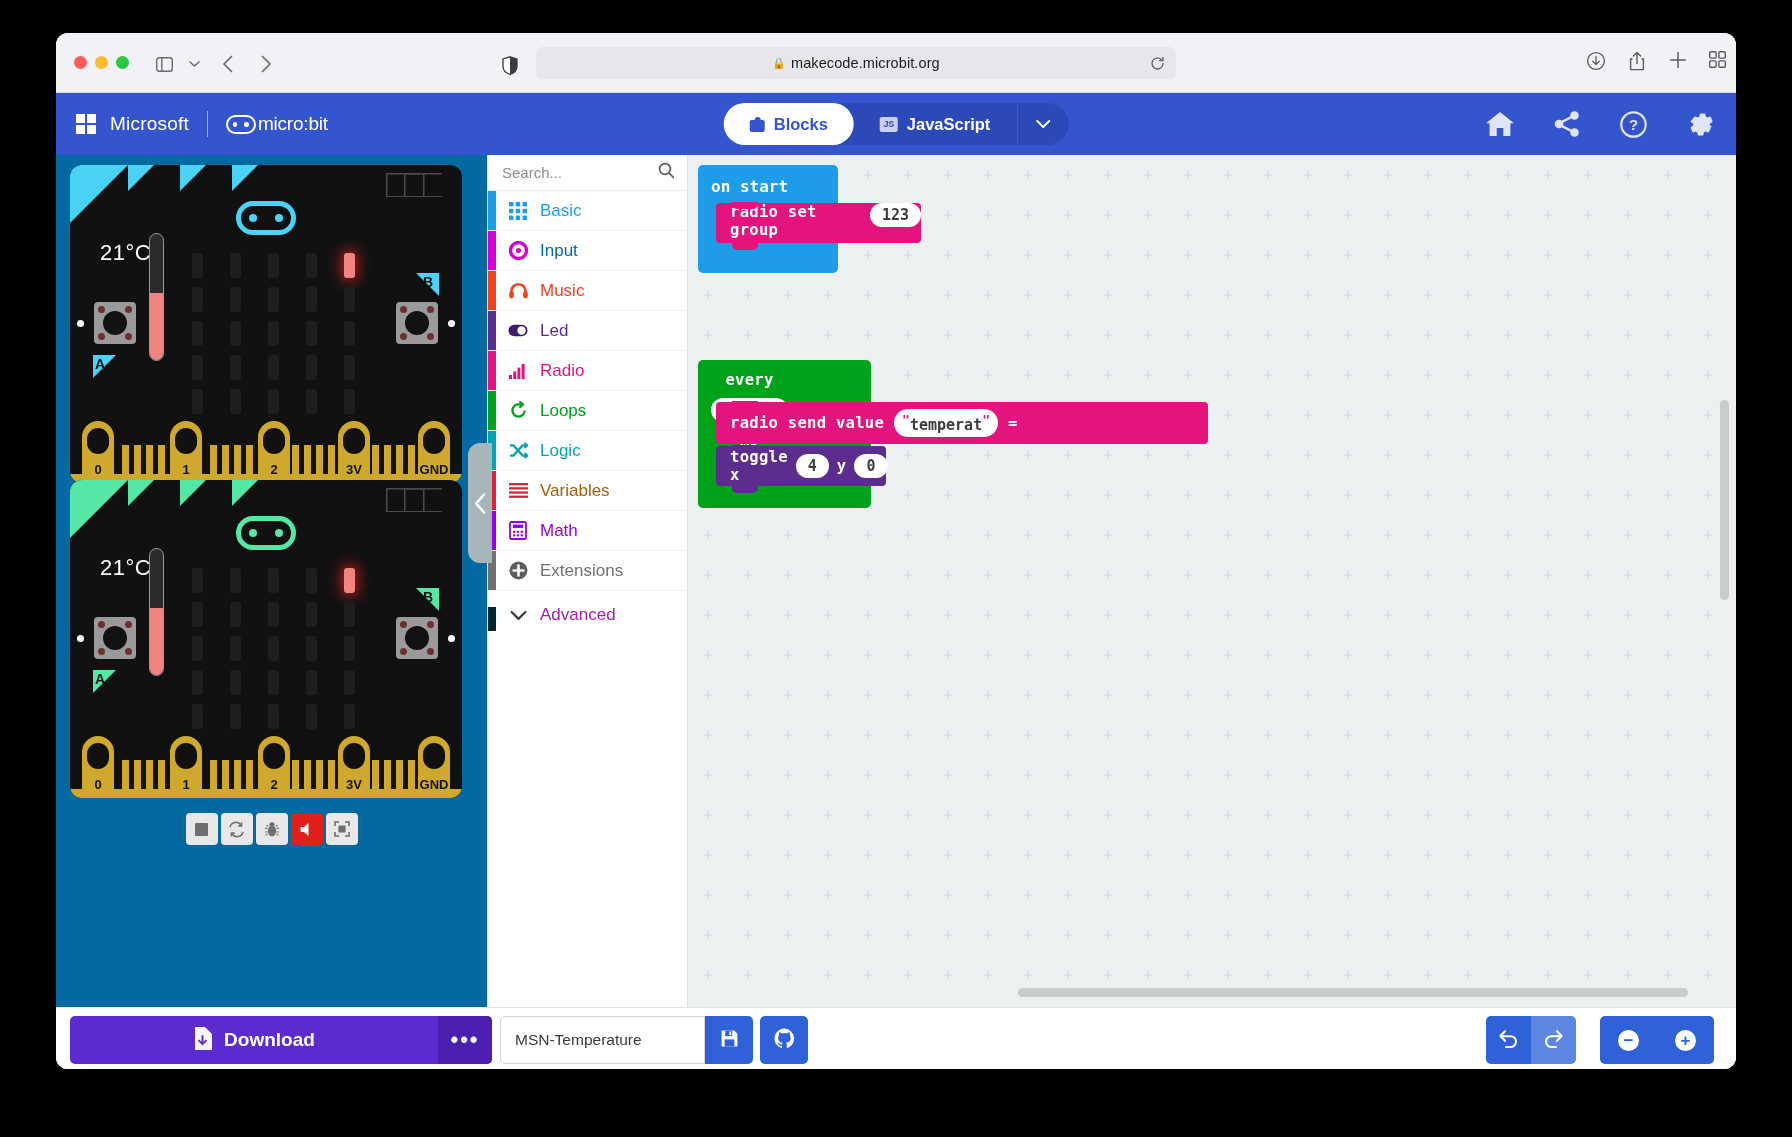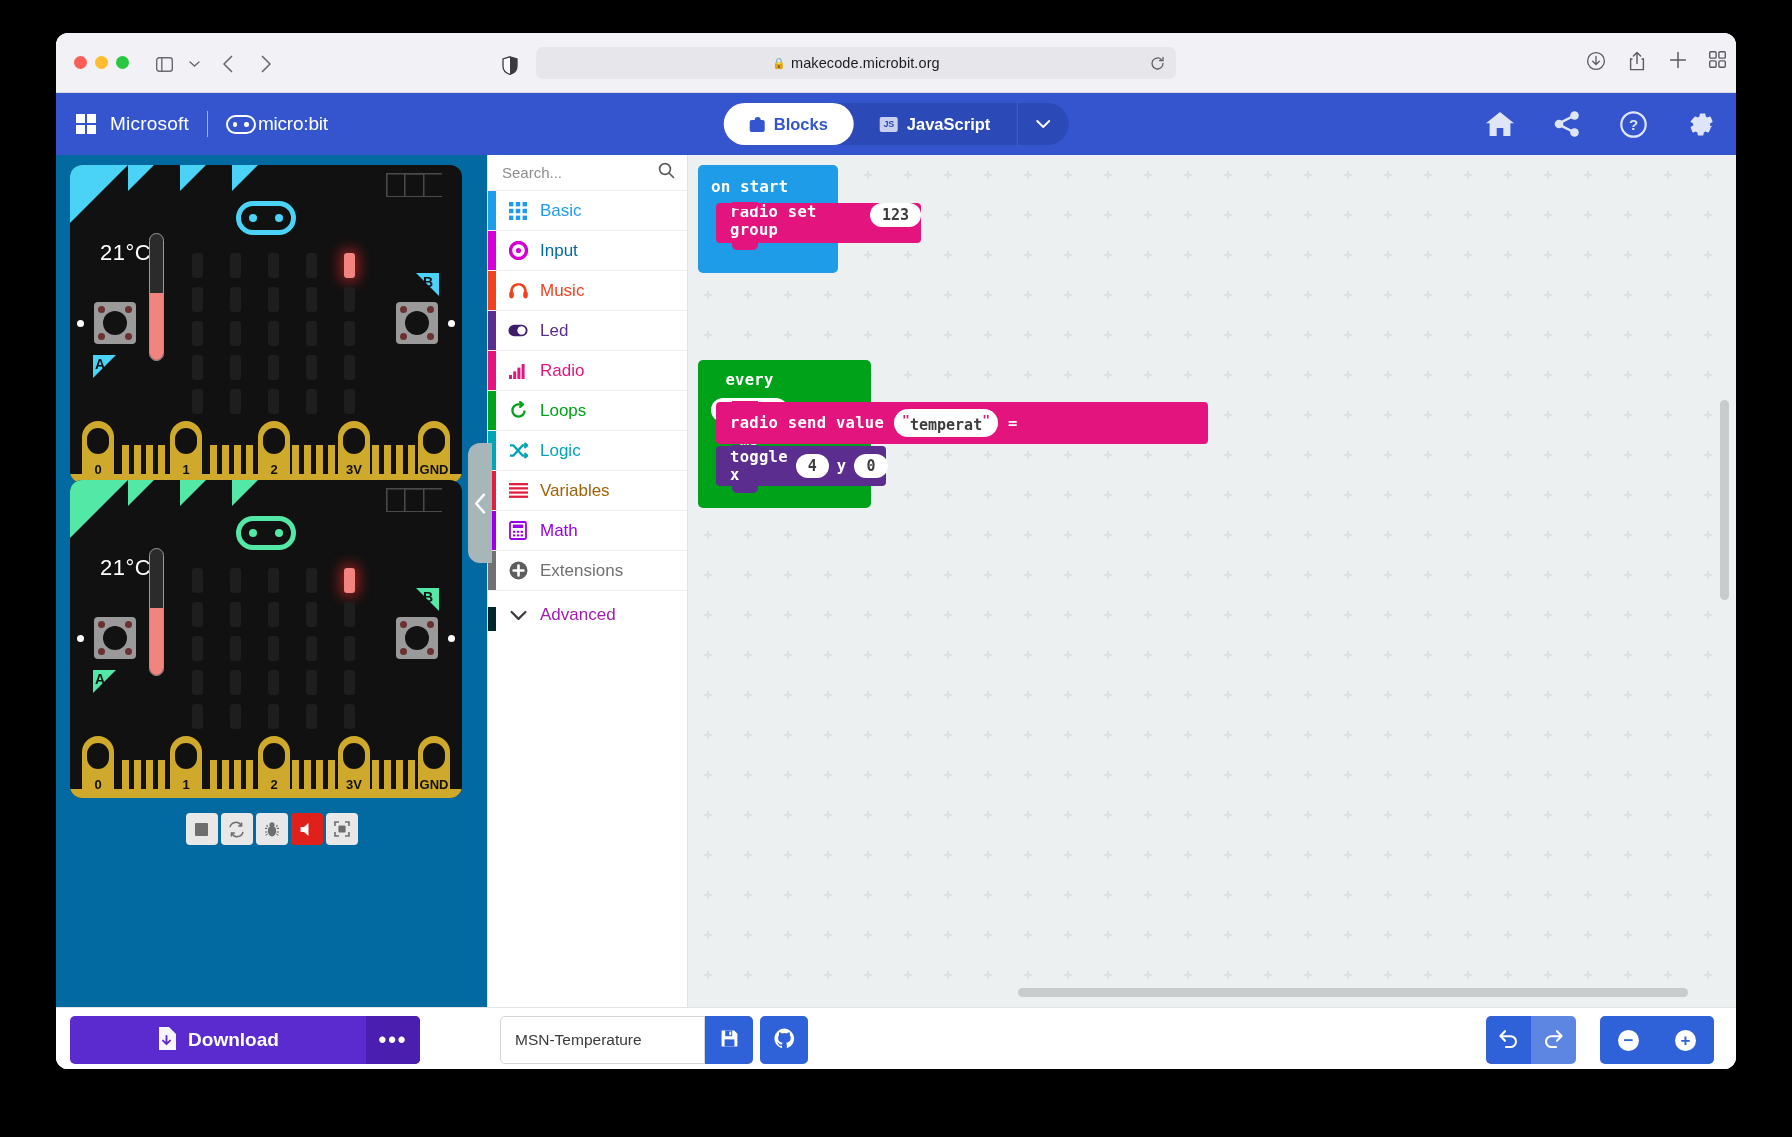--- a/index.html
+++ b/index.html
@@ -478,21 +478,21 @@
     background: #c9cccd; border-radius: 5px;
   }
 
   
   #mc-footer {
     position: relative; height: 62px; background: #fff;
     border-top: 1px solid #e4e4e4;
   }
   #download-btn {
     position: absolute; left: 14px; top: 8px;
-    width: 350px; height: 48px;
+    width: 422px; height: 48px;
     background: #5b2bcf;
     border-radius: 5px;
     display: flex; align-items: center;
   }
   #download-main {
     flex: 1; display: flex; align-items: center; justify-content: center; gap: 12px;
     height: 100%;
   }
   #download-label { color: #fff; font-size: 19px; font-weight: bold; }
   #download-more {

